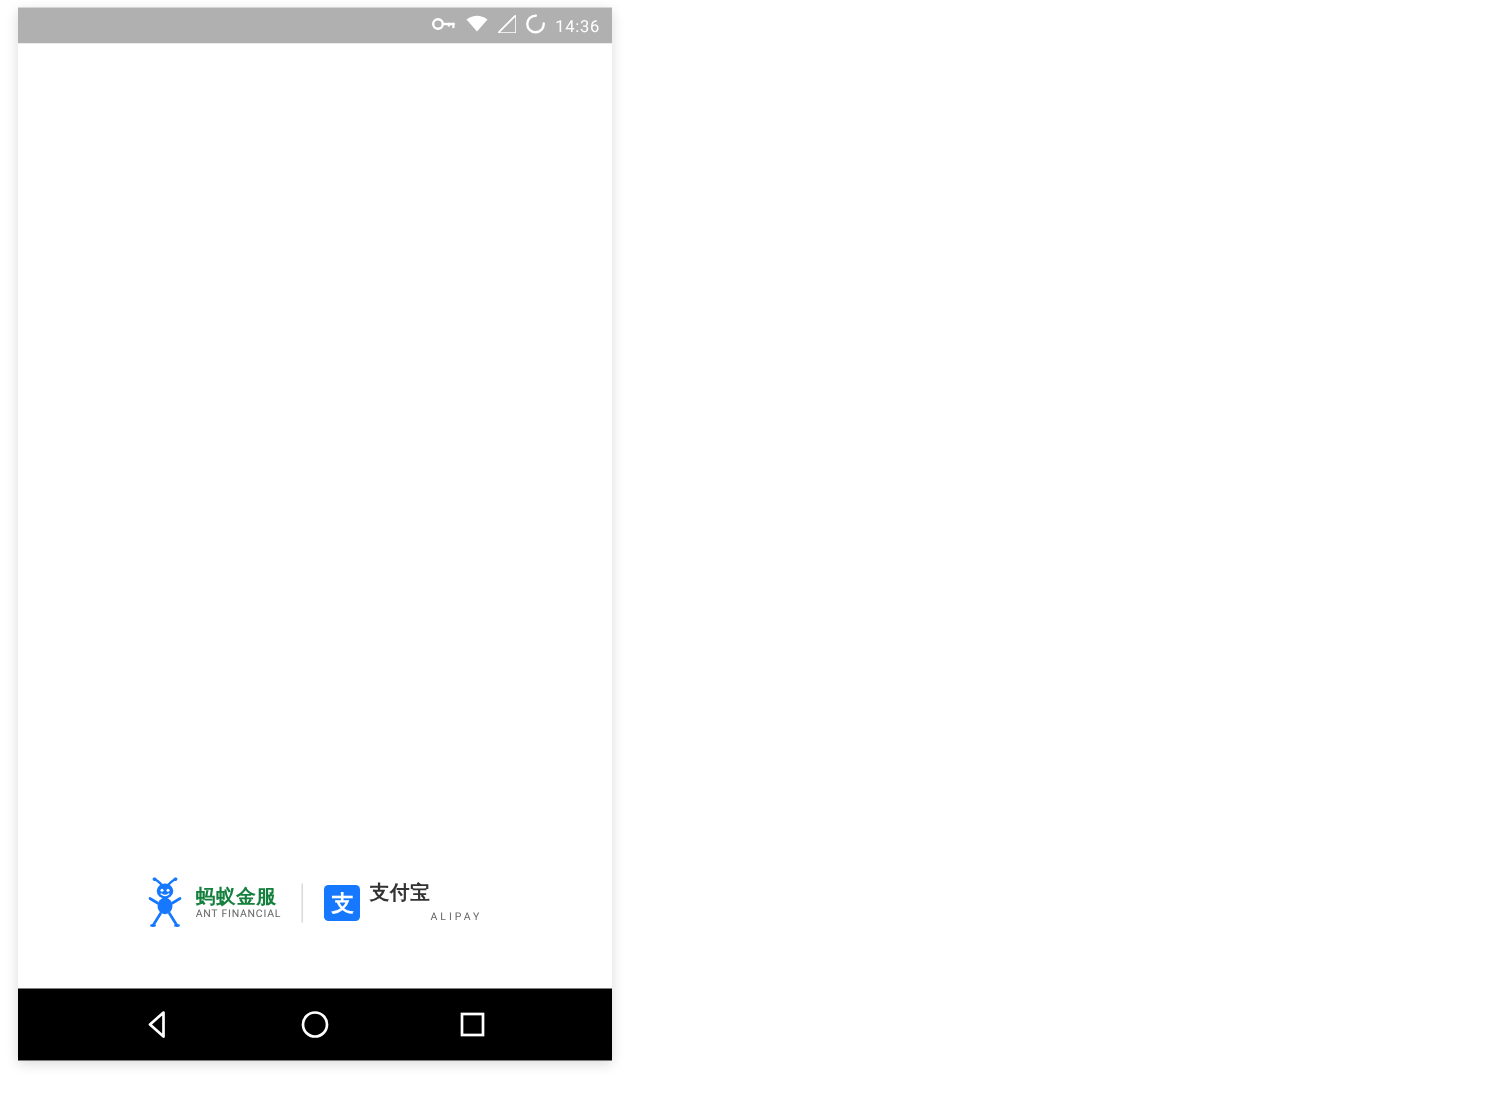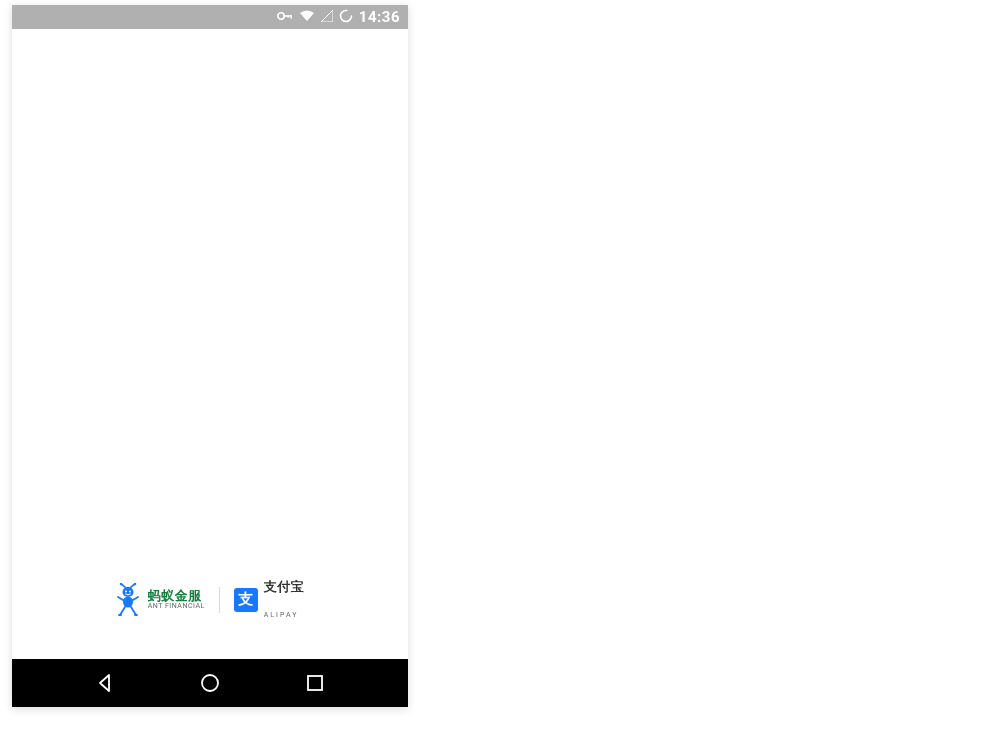--- a/index.html
+++ b/index.html
@@ -24,22 +24,22 @@
     background: #b0b0b0;
     display: flex;
     align-items: center;
     justify-content: flex-end;
     padding: 0 8px;
     gap: 6px;
     color: #ffffff;
     font-size: 12px;
   }
   .status-bar .clock {
-    font-size: 15px;
-    font-weight: 700;
+    font-size: 11px;
+    font-weight: 400;
     letter-spacing: 0.5px;
   }
   .content {
     position: absolute;
     top: 24px;
     bottom: 48px;
     left: 0;
     right: 0;
     background: #ffffff;
   }
@@ -92,22 +92,23 @@
     border-radius: 3px;
     display: flex;
     align-items: center;
     justify-content: center;
     color: #ffffff;
     font-size: 15px;
     font-weight: 700;
   }
   .alipay-text-group {
     display: flex;
-    flex-direction: column;
+    flex-direction: row;
     line-height: 1;
+    text-align: right;
   }
   .alipay-cn {
     font-size: 13px;
     font-weight: 600;
     color: #333333;
     letter-spacing: 0.5px;
   }
   .alipay-en {
     font-size: 7px;
     color: #666666;

